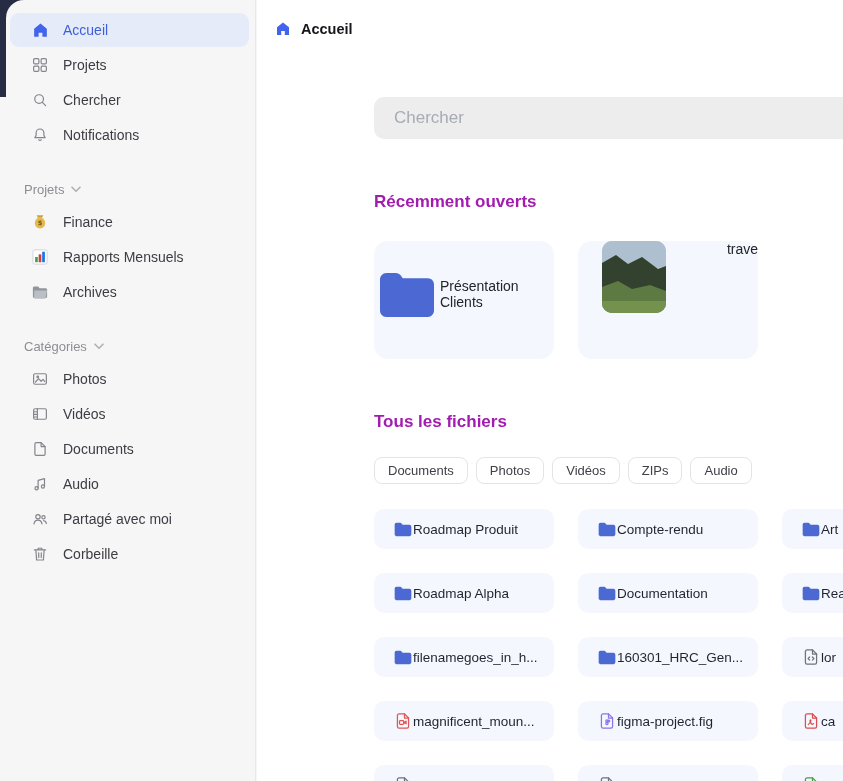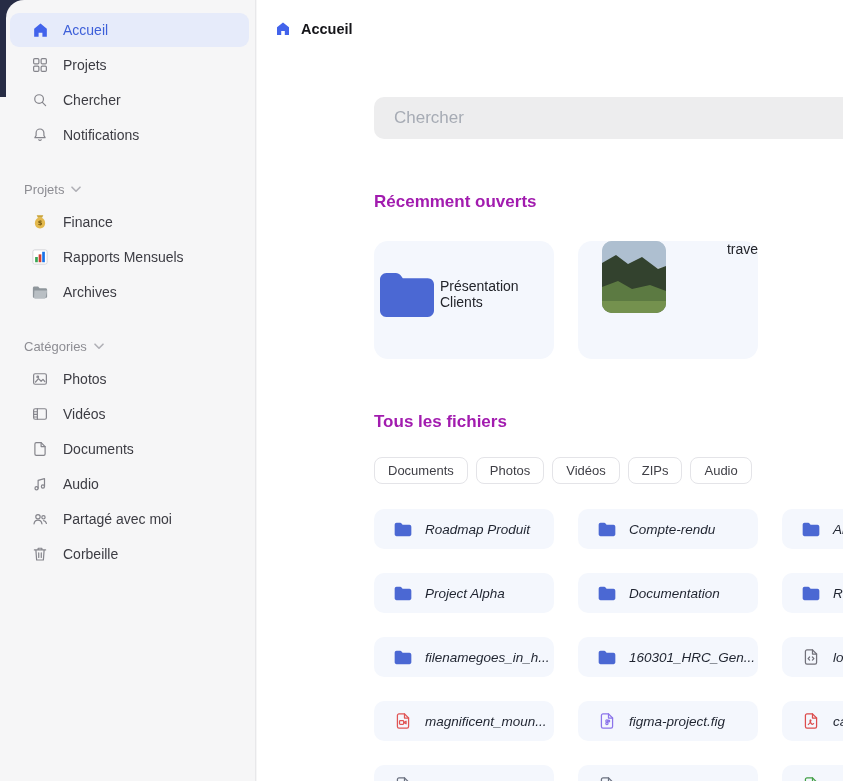--- a/index.html
+++ b/index.html
@@ -72,21 +72,21 @@
     background:#fff; border:1px solid #e4e4e8; border-radius:8px;
     font-size:13px; color:#3f3f46; cursor:pointer;
     font-family:"Liberation Sans", sans-serif;
   }
   .grid {
     margin-top:25px; display:grid;
     grid-template-columns:repeat(3,180px); gap:24px;
   }
   .tile {
     width:180px; height:40px; background:#f4f7fd; border-radius:10px;
-    display:flex; align-items:center; gap:12px; padding-left:19px; cursor:pointer;font-style:italic;
+    display:flex; align-items:center; padding-left:19px; cursor:pointer;
   }
   .tile-label { font-size:13.5px; font-weight:500; color:#1f2430; white-space:nowrap; }
   .tile .ic { width:20px; height:20px; flex:0 0 20px; display:flex; align-items:center; justify-content:center; }
 </style>
 </head>
 <body>
 
 <div class="corner-dark"></div>
 
 <nav class="sidebar">
@@ -325,21 +325,21 @@
           </span>
         <span class="tile-label">Art</span>
       </div>
 
       <div class="tile">
         <span class="ic">
             <svg width="20" height="17" viewBox="0 0 24 20">
               <path d="M2 4.3C2 3 3 2 4.3 2h4.2c.8 0 1.5.3 2 1l1 1.3h8.2C21 4.3 22 5.3 22 6.6v9.1C22 17 21 18 19.7 18H4.3C3 18 2 17 2 15.7z" fill="#4b68d3"></path>
             </svg>
           </span>
-        <span class="tile-label">Project Alpha</span>
+        <span class="tile-label">Roadmap Alpha</span>
       </div>
       <div class="tile">
         <span class="ic">
             <svg width="20" height="17" viewBox="0 0 24 20">
               <path d="M2 4.3C2 3 3 2 4.3 2h4.2c.8 0 1.5.3 2 1l1 1.3h8.2C21 4.3 22 5.3 22 6.6v9.1C22 17 21 18 19.7 18H4.3C3 18 2 17 2 15.7z" fill="#4b68d3"></path>
             </svg>
           </span>
         <span class="tile-label">Documentation</span>
       </div>
       <div class="tile">

